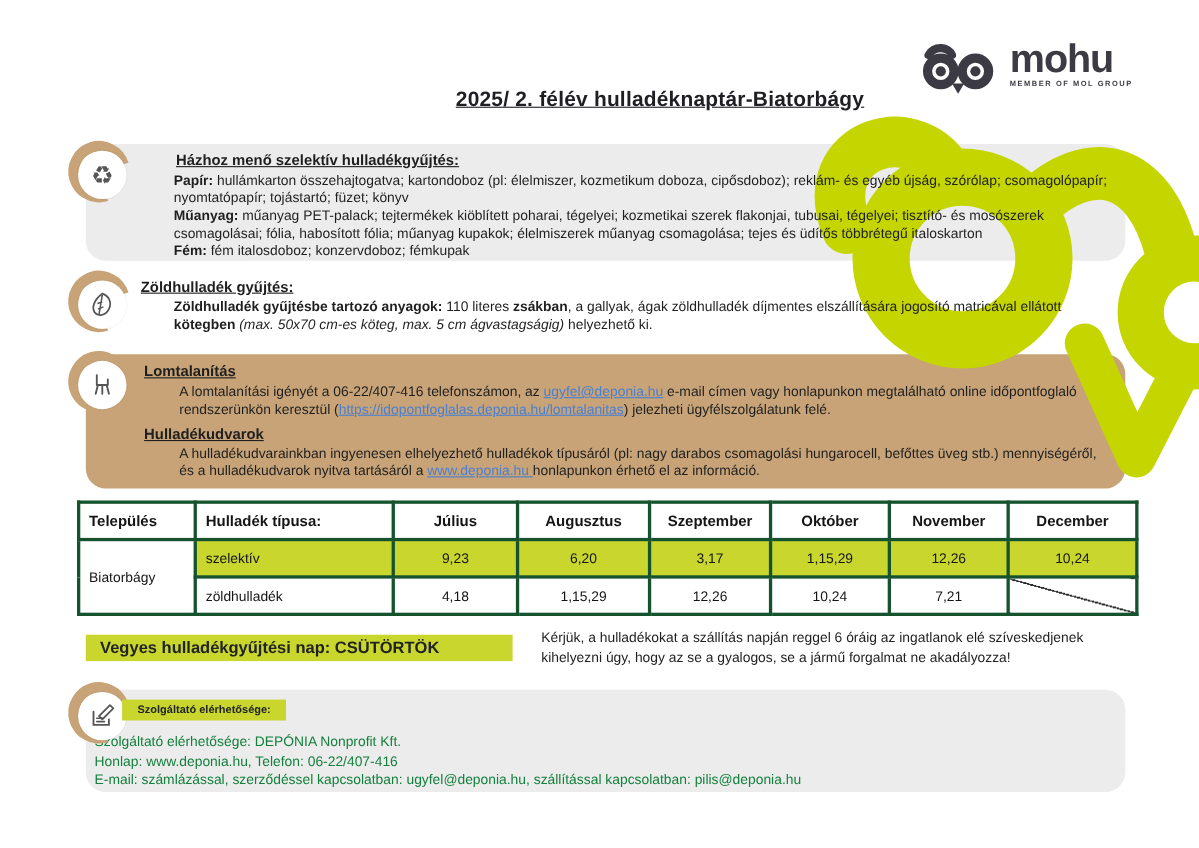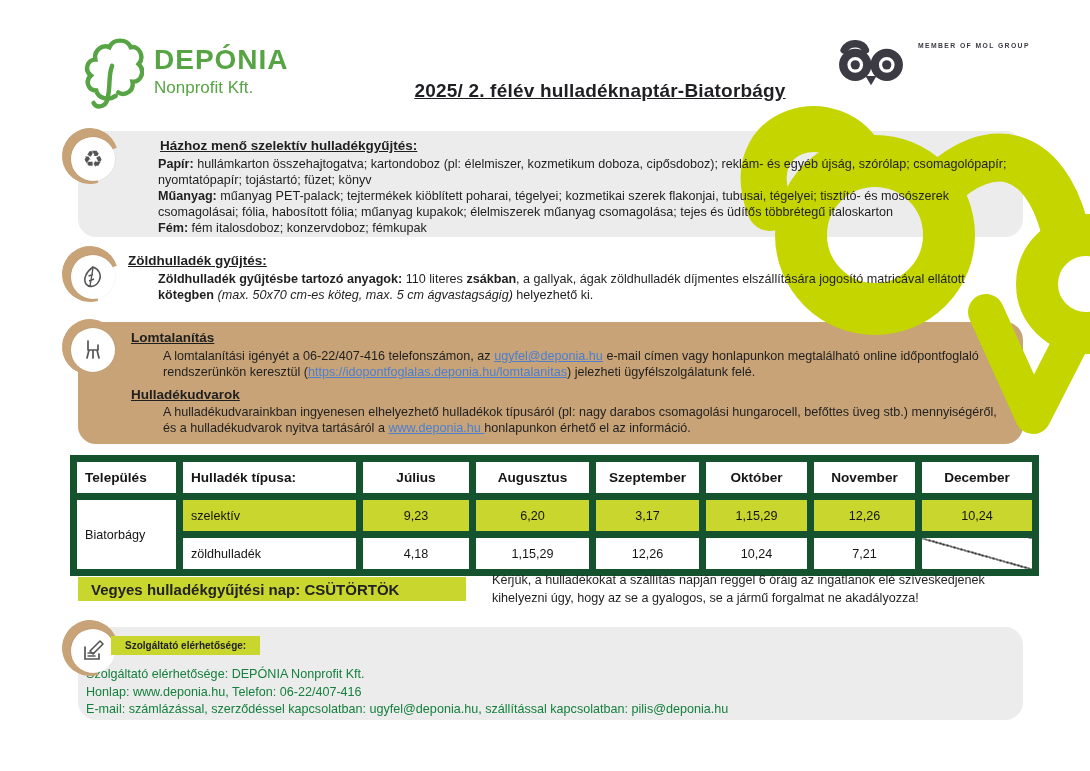--- a/index.html
+++ b/index.html
@@ -40,21 +40,21 @@
   .abs{position:absolute;z-index:2;}
   .sec-heading{font-size:13.5px;font-weight:bold;text-decoration:underline;color:#1f1f1f;padding-left:36px;}
   .sec-body{font-size:12.6px;line-height:1.28;color:#1f1f1f;}
   .b{font-weight:bold;}
   .i{font-style:italic;}
   a.doc-link{color:#4a7fd1;text-decoration:underline;cursor:pointer;}
 
   
   .cal-table{position:absolute;left:70px;top:455px;z-index:2;border-collapse:collapse;table-layout:fixed;
              font-size:12.6px;color:#151515;background:#fff;}
-  .cal-table th,.cal-table td{border:7px solid #14532d;padding:0 8px;height:31px;}
+  .cal-table th,.cal-table td{border:3px solid #14532d;padding:0 8px;height:31px;}
   .cal-table th{font-size:13.6px;font-weight:bold;text-align:center;}
   .cal-table th.left,.cal-table td.left{text-align:left;}
   .cal-table td.val{text-align:center;}
   .row-hl td{background:#c8d62e;}
   .row-hl td.settle{background:#fff;}
   td.diag{background:linear-gradient(to right top,transparent 48.8%,#2b2b2b 48.8%,#2b2b2b 51.2%,transparent 51.2%);}
 
   
   .mixed-bar{position:absolute;left:78px;top:577px;width:388px;height:24px;background:#c8d62e;z-index:2;
              font-size:15px;font-weight:bold;color:#222;line-height:26px;padding-left:13px;box-sizing:border-box;}
@@ -72,43 +72,34 @@
 <div class="page">
 
   <svg class="owl-deco" width="1090" height="771" viewBox="0 0 1090 771" fill="none">
     <circle cx="875" cy="235" r="74" stroke="#c4d500" stroke-width="52"></circle>
     <path d="M 770 208 C 738 128 836 102 864 162" stroke="#c4d500" stroke-width="46" stroke-linecap="round"></path>
     <path d="M 938 188 C 992 136 1044 152 1064 226" stroke="#c4d500" stroke-width="48" stroke-linecap="round"></path>
     <circle cx="1086" cy="284" r="49" stroke="#c4d500" stroke-width="42"></circle>
     <path d="M 986 312 L 1033 416 L 1076 332" stroke="#c4d500" stroke-width="36" stroke-linecap="round" stroke-linejoin="round"></path>
   </svg>
 
-  <div class="deponia-logo">
-    <svg width="62" height="76" viewBox="0 0 70 86" fill="none">
-      <path d="M38 70 C30 76 18 73 16 64 C7 64 3 53 10 47 C2 41 6 29 15 29 C13 19 23 11 31 15 C35 5 51 5 55 15 C65 13 71 26 64 34 C72 41 67 55 57 54 C59 64 49 71 41 66" stroke="#57a445" stroke-width="5" stroke-linecap="round"></path>
-      <path d="M34 36 C29 48 33 60 28 76 C25 83 16 84 13 78" stroke="#57a445" stroke-width="5" stroke-linecap="round"></path>
-    </svg>
-    <div>
-      <div class="dep-name">DEPÓNIA</div>
-      <div class="dep-sub">Nonprofit Kft.</div>
-    </div>
-  </div>
 
   <div class="doc-title">2025/ 2.  félév hulladéknaptár-Biatorbágy</div>
 
   <div class="mohu-logo">
     <svg width="74" height="50" viewBox="0 0 78 54" fill="none">
       <circle cx="22" cy="29" r="13" stroke="#3c3b44" stroke-width="9"></circle>
       <circle cx="22" cy="29" r="5" fill="#3c3b44"></circle>
       <circle cx="56" cy="29" r="13" stroke="#3c3b44" stroke-width="9"></circle>
       <circle cx="56" cy="29" r="5" fill="#3c3b44"></circle>
       <path d="M 10 13 C 16 3 30 5 33 13" stroke="#3c3b44" stroke-width="8" stroke-linecap="round"></path>
       <path d="M 33 41 L 39 51 L 45 41 Z" fill="#3c3b44"></path>
     </svg>
     <div>
+      <div class="mohu-name">mohu</div>
       <div class="mohu-sub">MEMBER OF MOL GROUP</div>
     </div>
   </div>
 
   <div id="panel-selective" class="panel panel-gray"></div>
   <div id="panel-lom" class="panel panel-tan"></div>
   <div id="panel-footer" class="panel panel-gray"></div>
 
   <div class="badge" style="left:62px;top:128px;">
     <div class="arc"></div>

